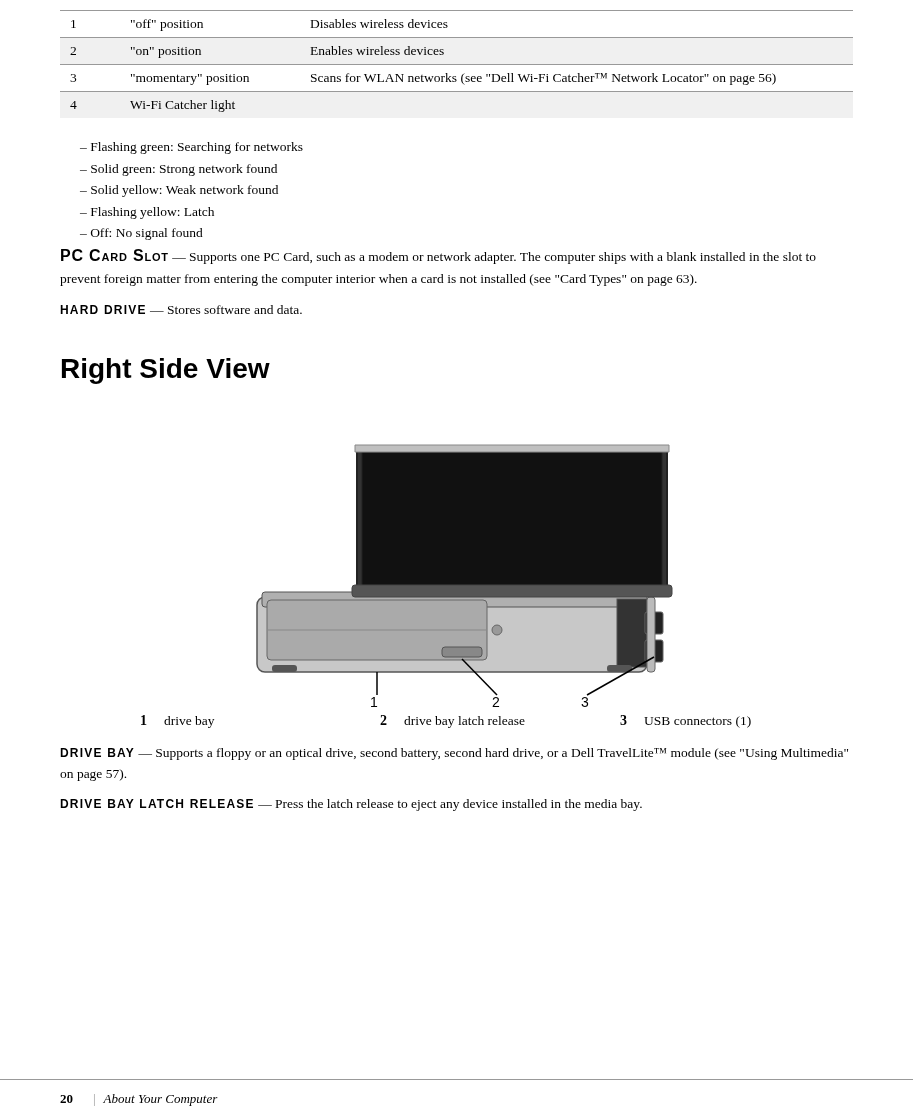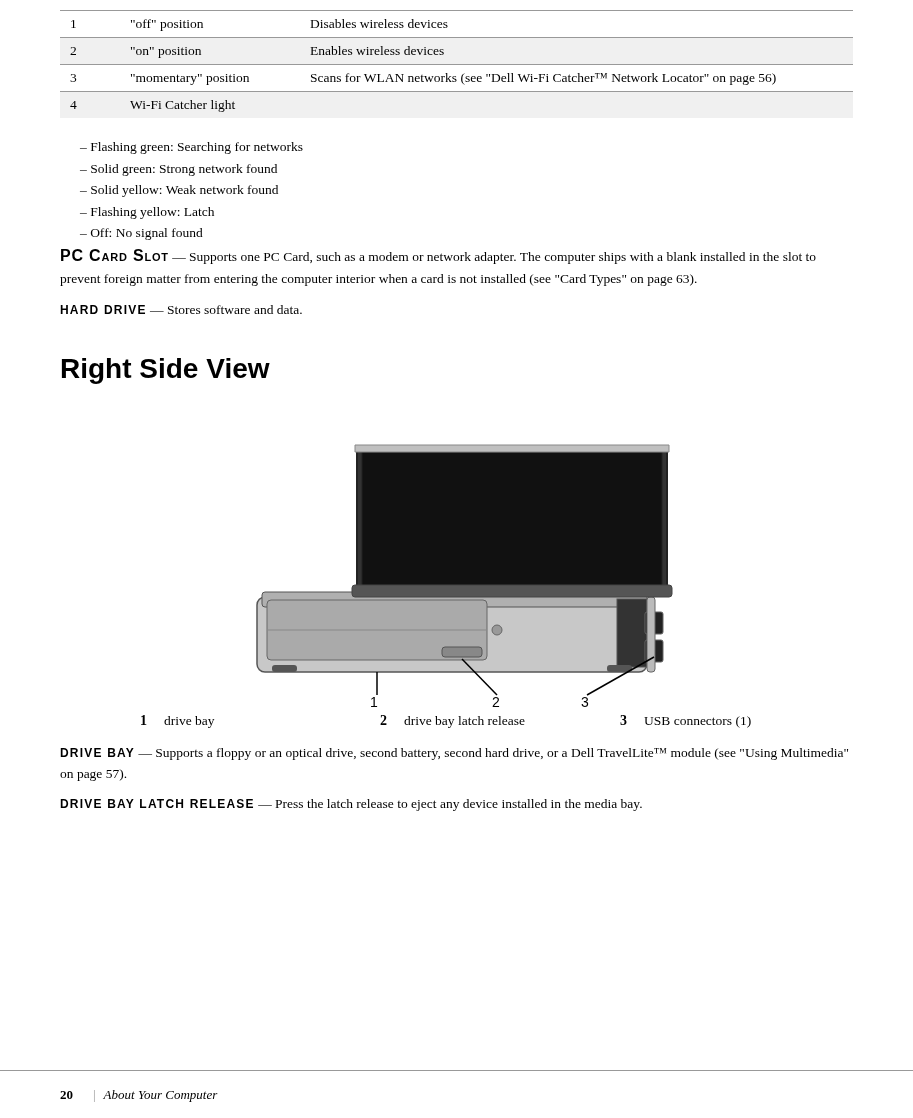--- a/index.html
+++ b/index.html
@@ -111,21 +111,21 @@
     }
     .legend-text {
       font-size: 13.5px;
     }
     
     .footer {
       position: fixed;
       bottom: 0;
       left: 0;
       width: 913px;
-      height: 48px;
+      height: 39px;
       display: flex;
       align-items: center;
       border-top: 1px solid #999;
       padding: 17px 60px;
       background: #fff;
       font-size: 13px;
     }
     .footer-page {
       font-weight: bold;
       margin-right: 12px;

